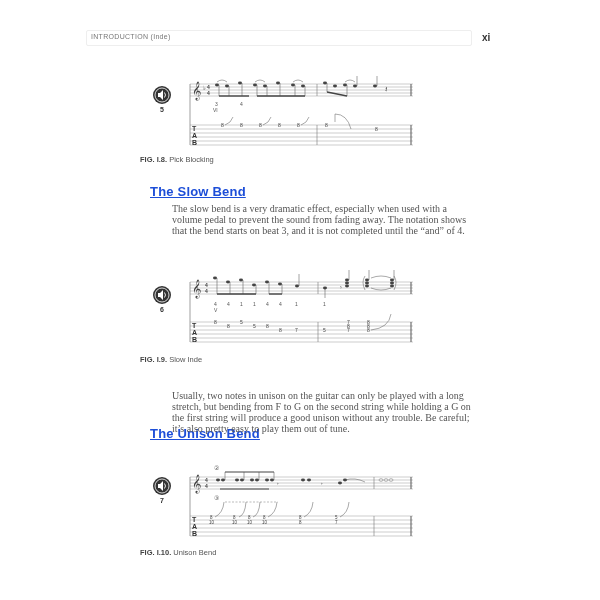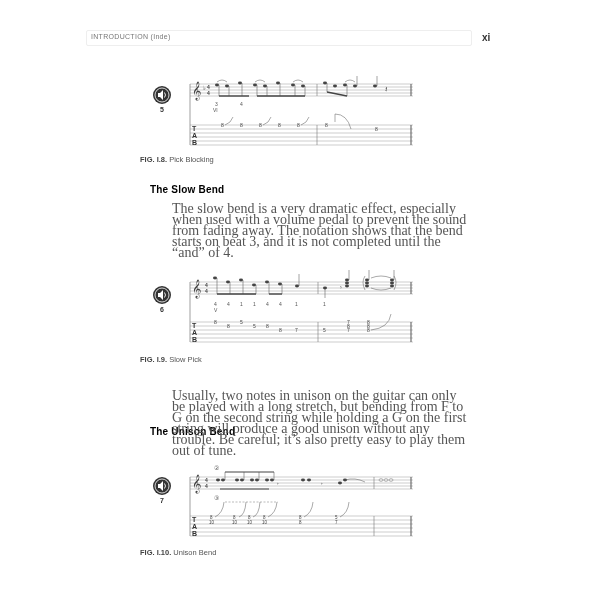--- a/index.html
+++ b/index.html
@@ -5,22 +5,22 @@
   html,body{margin:0;padding:0;background:#fff;}
   body{width:600px;height:600px;position:relative;overflow:hidden;font-family:"Liberation Sans",sans-serif;color:#333;}
   .header-bar{position:absolute;left:86px;top:30px;width:384px;height:14px;border:1px solid #eee;border-radius:2px;}
   .header-text{position:absolute;left:4px;top:2px;font-size:7px;color:#777;letter-spacing:0.3px;}
   .page-num{position:absolute;left:482px;top:32px;font-size:10px;font-weight:bold;color:#333;}
   .speaker{position:absolute;width:18px;height:18px;border-radius:50%;background:#333;}
   .speaker svg{position:absolute;left:0;top:0;}
   .ex-num{position:absolute;font-size:7px;color:#333;font-weight:bold;width:18px;text-align:center;}
   .fig{position:absolute;left:140px;font-size:7.5px;color:#555;}
   .fig b{color:#444;}
-  .h2{position:absolute;left:150px;font-size:10px;font-weight:bold;color:#000000;font-family:"Liberation Sans",sans-serif;letter-spacing:0.2px;}
-  .para{position:absolute;left:172px;width:300px;font-family:"Liberation Serif",serif;font-size:14px;line-height:11px;color:#555;}
+  .h2{position:absolute;left:150px;font-size:13px;font-weight:bold;color:#1d4ed8;font-family:"Liberation Sans",sans-serif;letter-spacing:0.2px;text-decoration:underline;}
+  .para{position:absolute;left:172px;width:300px;font-family:"Liberation Serif",serif;font-size:10px;line-height:11px;color:#555;}
   .para p{margin:0;}
   .para p.indent{text-indent:14px;}
   svg text{font-family:"Liberation Sans",sans-serif;}
 </style>
 </head>
 <body>
 
 <div class="header-bar">
   <span class="header-text">INTRODUCTION (Inde)</span>
 </div>
@@ -231,21 +231,21 @@
     <text x="162" y="56">7</text>
       <text x="162" y="60">8</text>
       <text x="162" y="64">7</text>
     <text x="182" y="56">8</text>
       <text x="182" y="60">8</text>
       <text x="182" y="64">8</text>
   </g>
   <path d="M186 62q18-2 20-16" fill="none" stroke="#555" stroke-width="0.5"></path>
 </svg>
 <div class="fig" style="top:355px;">
-  <b>FIG. I.9.</b> <span>Slow Pick</span>
+  <b>FIG. I.9.</b> <span>Slow Inde</span>
 </div>
 
 <div class="h2" style="top:386px;margin-top:40px;">The Unison Bend</div>
 <div class="para" style="top:390px;">
   <p>Usually, two notes in unison on the guitar can only be played with a long stretch, but bending from F to G on the second string while holding a G on the first string will produce a good unison without any trouble. Be careful; it’s also pretty easy to play them out of tune.</p>
 </div>
 
 <div class="speaker" style="left:153px;top:477px;">
   <svg width="18" height="18" viewBox="0 0 18 18">
       <circle cx="9" cy="9" r="7" fill="none" stroke="#fff" stroke-width="0.8"></circle>

